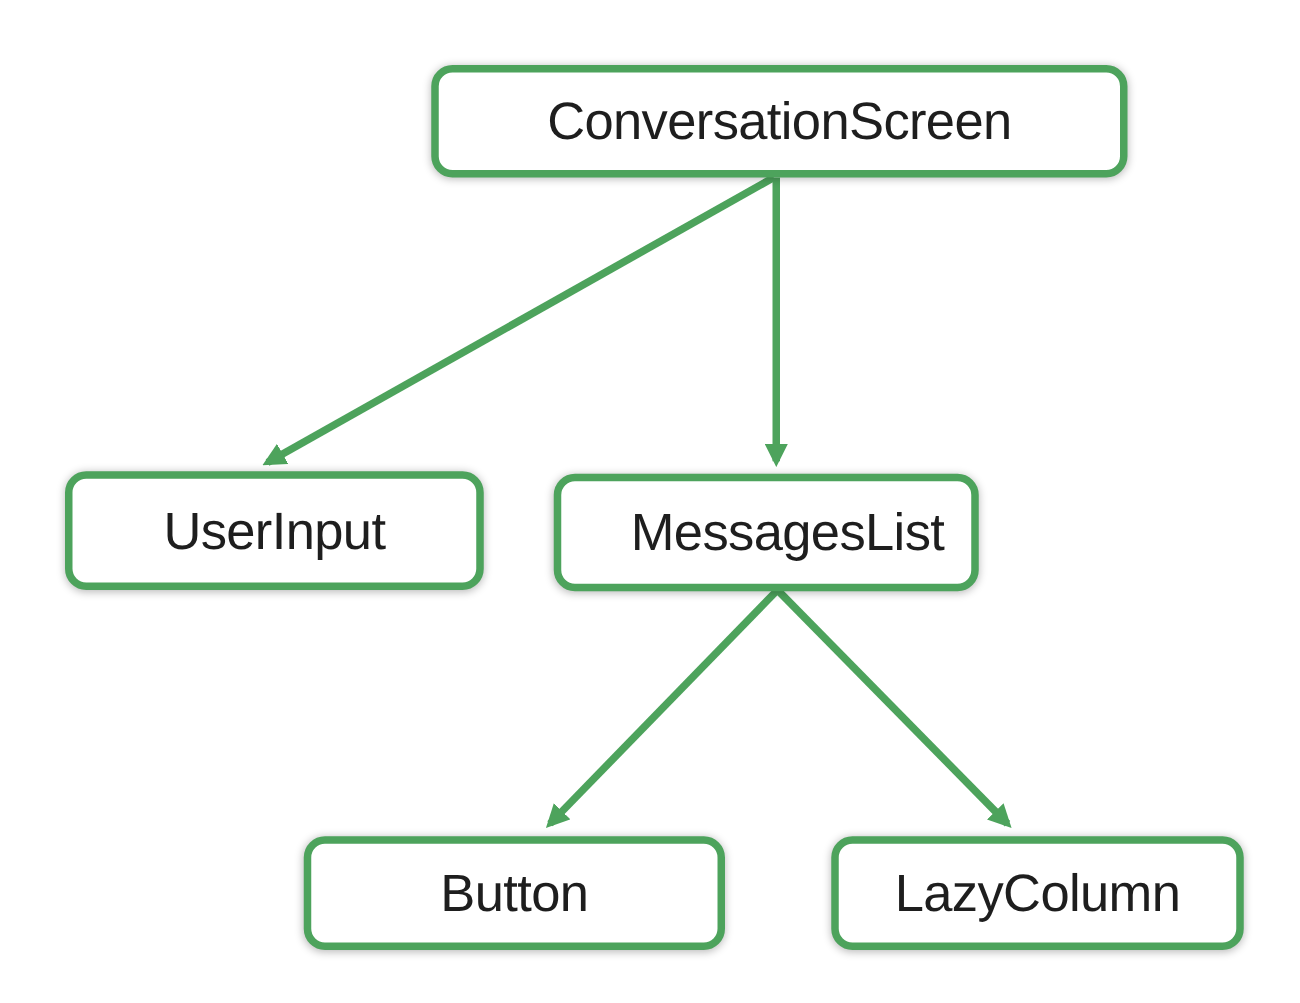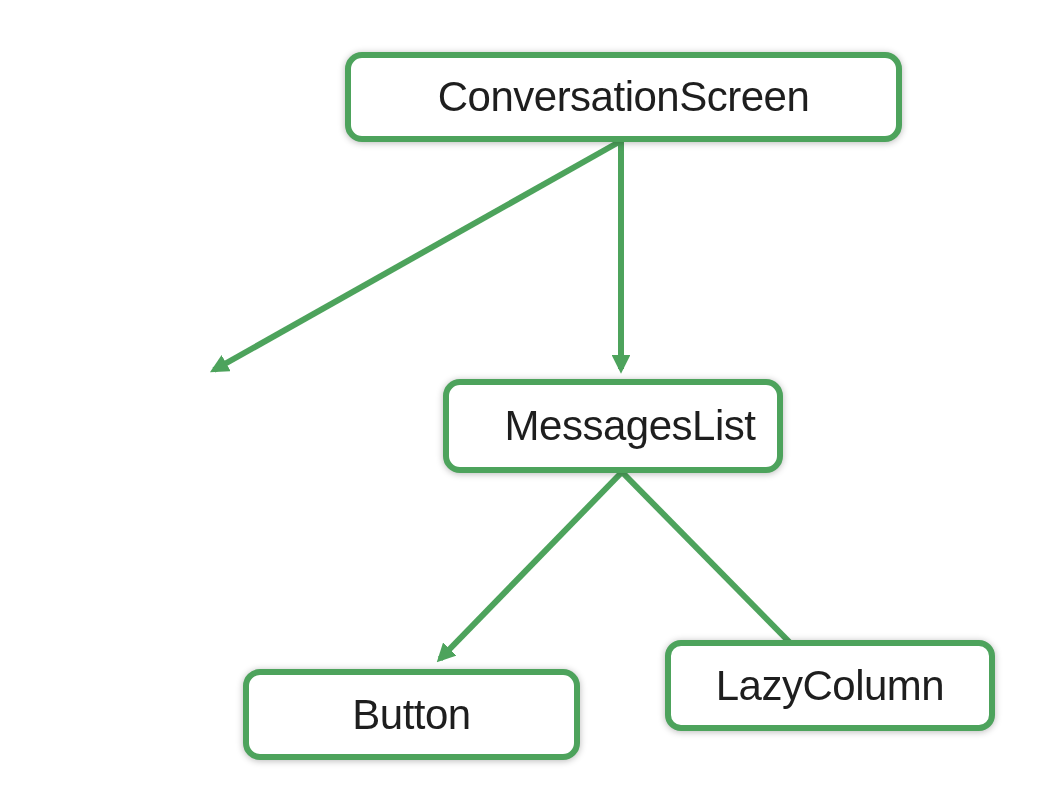--- a/index.html
+++ b/index.html
@@ -46,21 +46,21 @@
     color: var(--text-color);
     font-size: 42px;
     font-weight: 500;
     letter-spacing: -0.5px;
     white-space: nowrap;
   }
   .node-conversation-screen { left: 345px; top:  52px; width: 557px; height: 90px; }
   .node-user-input          { left:  52px; top: 377px; width: 335px; height: 95px; }
   .node-messages-list       { left: 443px; top: 379px; width: 340px; height: 94px; padding-left: 34px; }
   .node-button              { left: 243px; top: 669px; width: 337px; height: 91px; align-items: center; }
-  .node-lazy-column         { left: 665px; top: 640px; width: 330px; height: 91px; border-radius: 16px; }
+  .node-lazy-column         { left: 665px; top: 669px; width: 330px; height: 91px; }
 </style>
 </head>
 <body>
 
 <div class="canvas">
 
   <svg class="edges" viewBox="0 0 1040 802" xmlns="http://www.w3.org/2000/svg">
     <defs>
       <marker id="arrow" viewBox="0 0 10 10" refX="7.5" refY="5" markerWidth="3.1" markerHeight="3.1" orient="auto-start-reverse">
         <path class="arrowhead-shape" d="M 0 0 L 10 5 L 0 10 z"></path>
@@ -69,20 +69,23 @@
     <line x1="619" y1="142" x2="214" y2="370" marker-end="url(#arrow)"></line>
     <line x1="621" y1="142" x2="621" y2="369" marker-end="url(#arrow)"></line>
     <line x1="622" y1="472" x2="440" y2="659" marker-end="url(#arrow)"></line>
     <line x1="622" y1="472" x2="806" y2="659" marker-end="url(#arrow)"></line>
   </svg>
 
   <div class="node node-conversation-screen">
     <span>ConversationScreen</span>
   </div>
 
+  <div class="node node-user-input">
+    <span>UserInput</span>
+  </div>
 
   <div class="node node-messages-list">
     <span>MessagesList</span>
   </div>
 
   <div class="node node-button">
     <span>Button</span>
   </div>
 
   <div class="node node-lazy-column">

